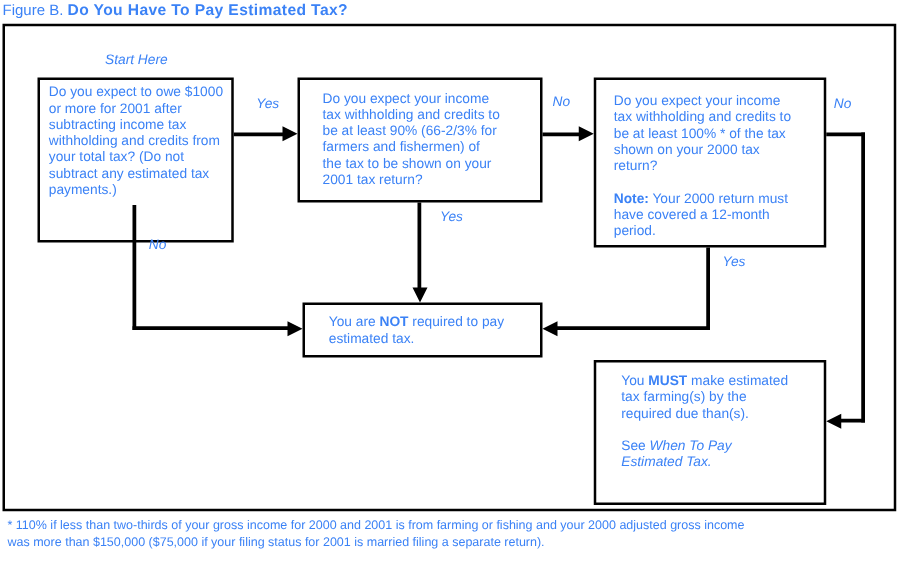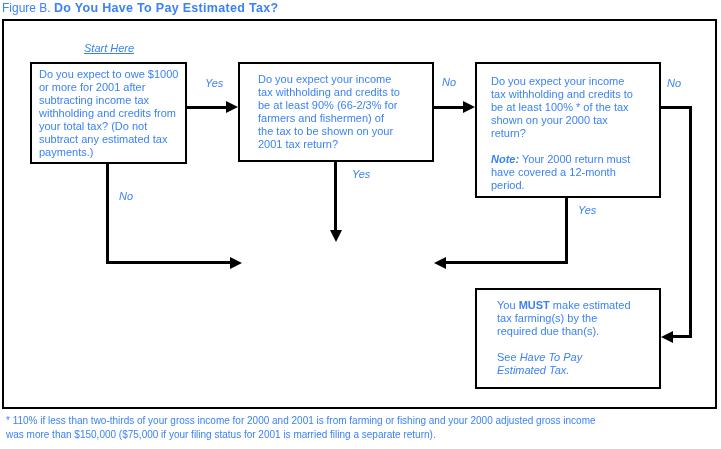--- a/index.html
+++ b/index.html
@@ -12,47 +12,47 @@
   .outer {
     position:absolute; left:2px; top:19px; width:715px; height:390px;
     border:2px solid #000; box-sizing:border-box;
   }
   .box {
     position:absolute; border:2px solid #000; box-sizing:border-box; background:#fff;
     font-size:11px; line-height:13px;
   }
   .pre { white-space:pre-line; }
   .para { margin:0 0 13px 0; }
-  .bi { font-weight:bold; font-style:italic; }
+  .bi { font-weight:bold; }
   .lbl { position:absolute; font-style:italic; font-size:11px; white-space:nowrap; }
   .ln { position:absolute; background:#000; }
   .arr { position:absolute; width:0; height:0; }
   .arr.r { border-top:6px solid transparent; border-bottom:6px solid transparent; border-left:12px solid #000; }
   .arr.l { border-top:6px solid transparent; border-bottom:6px solid transparent; border-right:12px solid #000; }
   .arr.d { border-left:6px solid transparent; border-right:6px solid transparent; border-top:12px solid #000; }
-  #box1 { left:30px;  top:62px;  width:157px; height:102px; padding:4px 4px 0 7px; }
+  #box1 { left:30px;  top:62px;  width:157px; height:132px; padding:4px 4px 0 7px; }
   #box2 { left:238px; top:62px;  width:196px; height:100px; padding:9px 4px 0 18px; }
   #box3 { left:475px; top:62px;  width:186px; height:136px; padding:11px 6px 0 14px; }
   #notbox  { left:242px; top:242px; width:192px; height:44px;  padding:8px 4px 0 19px; }
-  #mustbox { left:475px; top:288px; width:186px; height:101px; padding:9px 4px 0 20px; }
+  #mustbox { left:475px; top:288px; width:186px; height:116px; padding:9px 4px 0 20px; }
   .footnote { position:absolute; left:6px; top:414px; width:712px; font-size:10px; line-height:14px; }
 </style>
 </head>
 <body>
 
 <div class="page">
 
   <div class="title">
     <span class="t-prefix">Figure B.</span>
     <span class="t-main">Do You Have To Pay Estimated Tax?</span>
   </div>
 
   <div class="outer"></div>
 
-  <div class="lbl" style="left:84px; top:42px;text-decoration:underline;">Start Here</div>
+  <div class="lbl" style="left:84px; top:42px;">Start Here</div>
 
   <div class="box" id="box1">
     <span class="pre">Do you expect to owe $1000
 or more for 2001 after
 subtracting income tax
 withholding and credits from
 your total tax? (Do not
 subtract any estimated tax
 payments.)</span>
   </div>
@@ -74,29 +74,33 @@
 shown on your 2000 tax
 return?</span>
     </div>
     <div>
       <span class="bi">Note:</span><span class="pre"> Your 2000 return must
 have covered a 12-month
 period.</span>
     </div>
   </div>
 
+  <div class="box" id="notbox">
+    <span>You are </span><b>NOT</b><span> required to pay</span><br>
+    <span>estimated tax.</span>
+  </div>
 
   <div class="box" id="mustbox">
     <div class="para">
       <span>You </span><b>MUST</b><span> make estimated</span><br>
       <span>tax farming(s) by the</span><br>
       <span>required due than(s).</span>
     </div>
     <div>
-      <span>See </span><i>Have To Pay</i><br>
+      <span>See </span><i>When To Pay</i><br>
       <i>Estimated Tax.</i>
     </div>
   </div>
 
   <div class="lbl" style="left:205px; top:77px;">Yes</div>
   <div class="ln" style="left:187px; top:106px; width:41px; height:3px;"></div>
   <div class="arr r" style="left:226px; top:101px;"></div>
 
   <div class="lbl" style="left:442px; top:76px;">No</div>
   <div class="ln" style="left:434px; top:106px; width:30px; height:3px;"></div>

